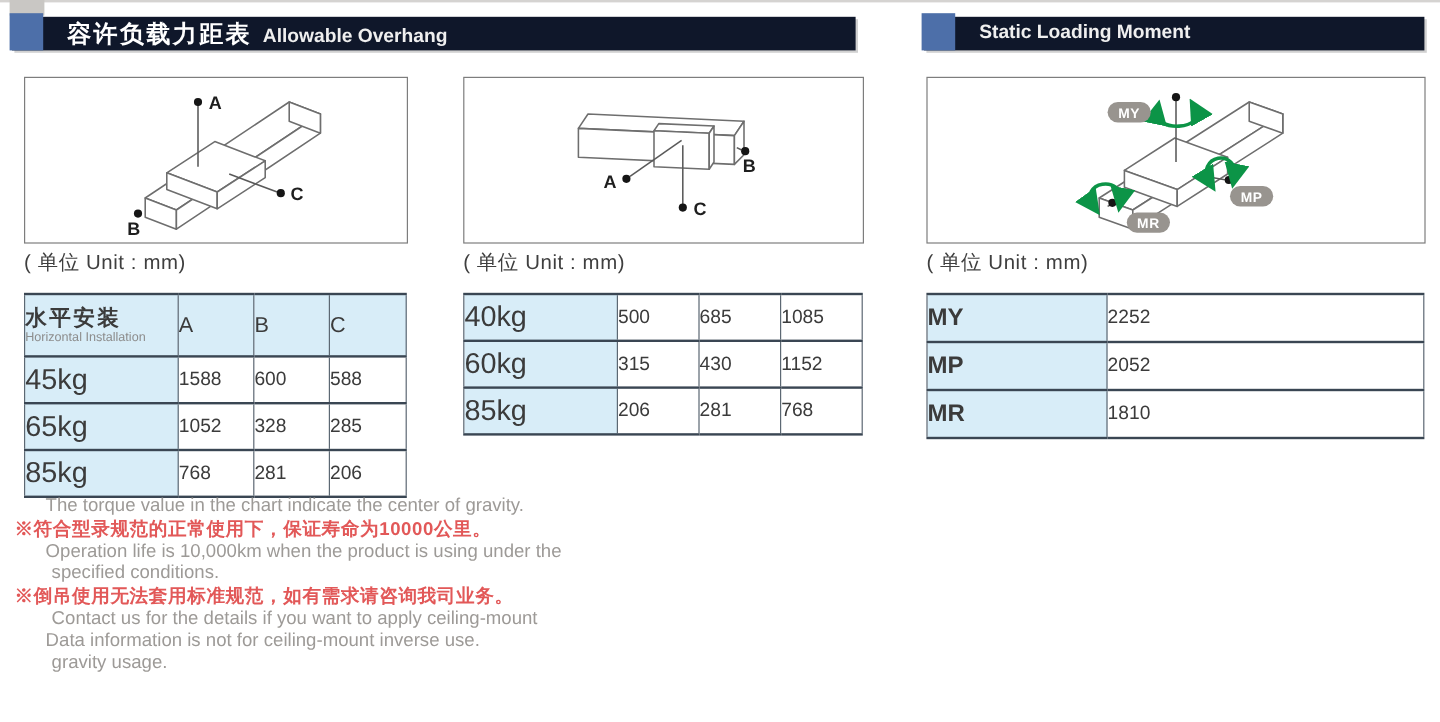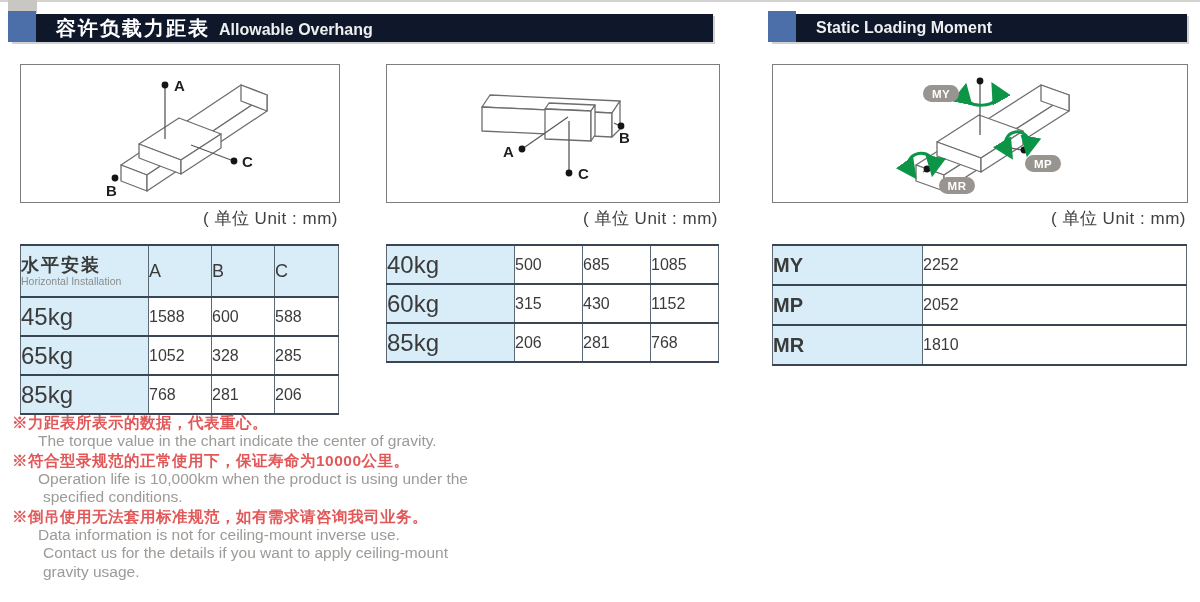--- a/index.html
+++ b/index.html
@@ -22,21 +22,21 @@
   .titles { margin-left:46px; display:flex; align-items:baseline; gap:9px; white-space:nowrap; }
   .t-zh { font-size:20px; font-weight:bold; letter-spacing:2px; }
   .t-en { font-size:16px; font-weight:bold; color:#efefef; }
 
   .dbox { position:absolute; top:64px; height:137px; background:#fff; border:1.5px solid #7d7d7d; }
   .dbox1 { left:20px;  width:318px; }
   .dbox2 { left:386px; width:332px; }
   .dbox3 { left:772px; width:414px; }
   .dbox svg { display:block; width:100%; height:100%; }
 
-  .unit { position:absolute; top:207px; font-size:17px; color:#3f3f3f; text-align:right; letter-spacing:0.5px; }
+  .unit { position:absolute; top:207px; font-size:17px; color:#3f3f3f; text-align:left; letter-spacing:0.5px; }
   .unit1 { left:20px;  width:318px; }
   .unit2 { left:386px; width:332px; }
   .unit3 { left:772px; width:414px; }
 
   table.dtable { position:absolute; top:244px; border-collapse:collapse; table-layout:fixed; background:#fff; }
   .tbl1 { left:20px;  width:318px; }
   .tbl2 { left:386px; width:332px; }
   .tbl3 { left:772px; width:414px; }
   .dtable th, .dtable td {
     border-top:2px solid #3a4653; border-bottom:2px solid #3a4653;
@@ -269,22 +269,21 @@
     <td class="val">2052</td>
   </tr>
   <tr>
     <td class="cell-blue mlabel">MR</td>
     <td class="val">1810</td>
   </tr>
 </tbody>
   </table>
 
 <div class="notes">
-  <div class="note-zh">※力距表所表示的数据，代表重心。</div>
   <div class="note-en">The torque value in the chart indicate the center of gravity.</div>
   <div class="note-zh">※符合型录规范的正常使用下，保证寿命为10000公里。</div>
   <div class="note-en">Operation life is 10,000km when the product is using under the</div>
   <div class="note-en ind">specified conditions.</div>
   <div class="note-zh">※倒吊使用无法套用标准规范，如有需求请咨询我司业务。</div>
+  <div class="note-en ind">Contact us for the details if you want to apply ceiling-mount</div>
   <div class="note-en">Data information is not for ceiling-mount inverse use.</div>
-  <div class="note-en ind">Contact us for the details if you want to apply ceiling-mount</div>
   <div class="note-en ind">gravity usage.</div>
 </div>
 
 </body></html>

